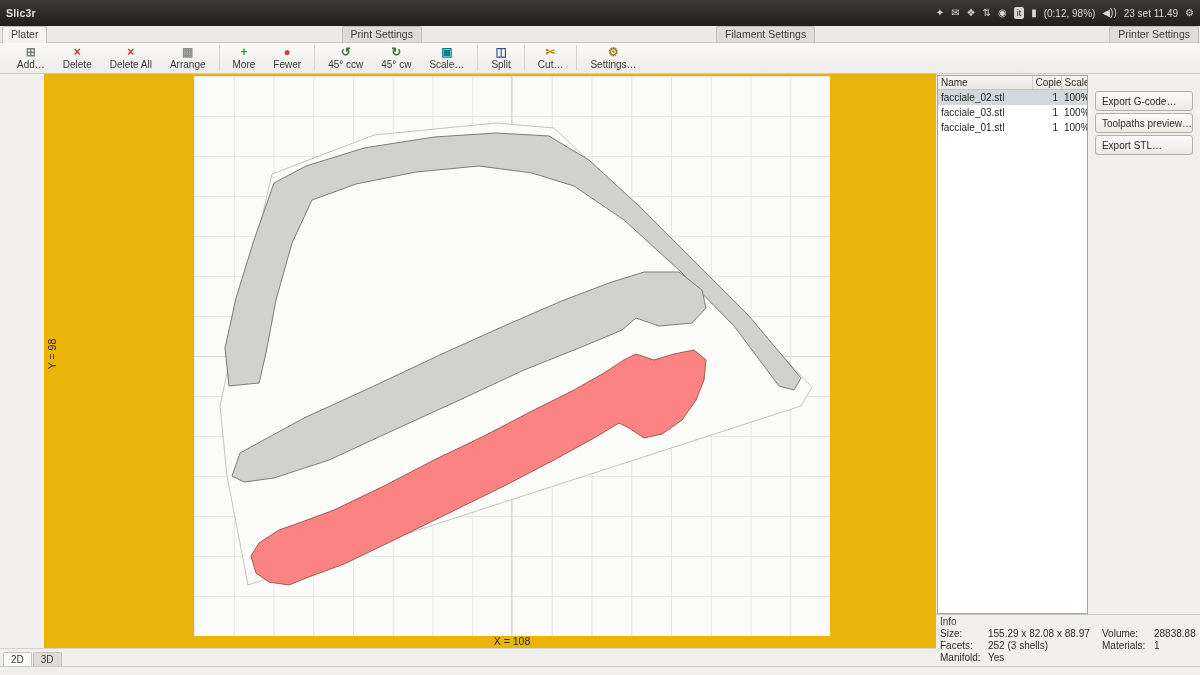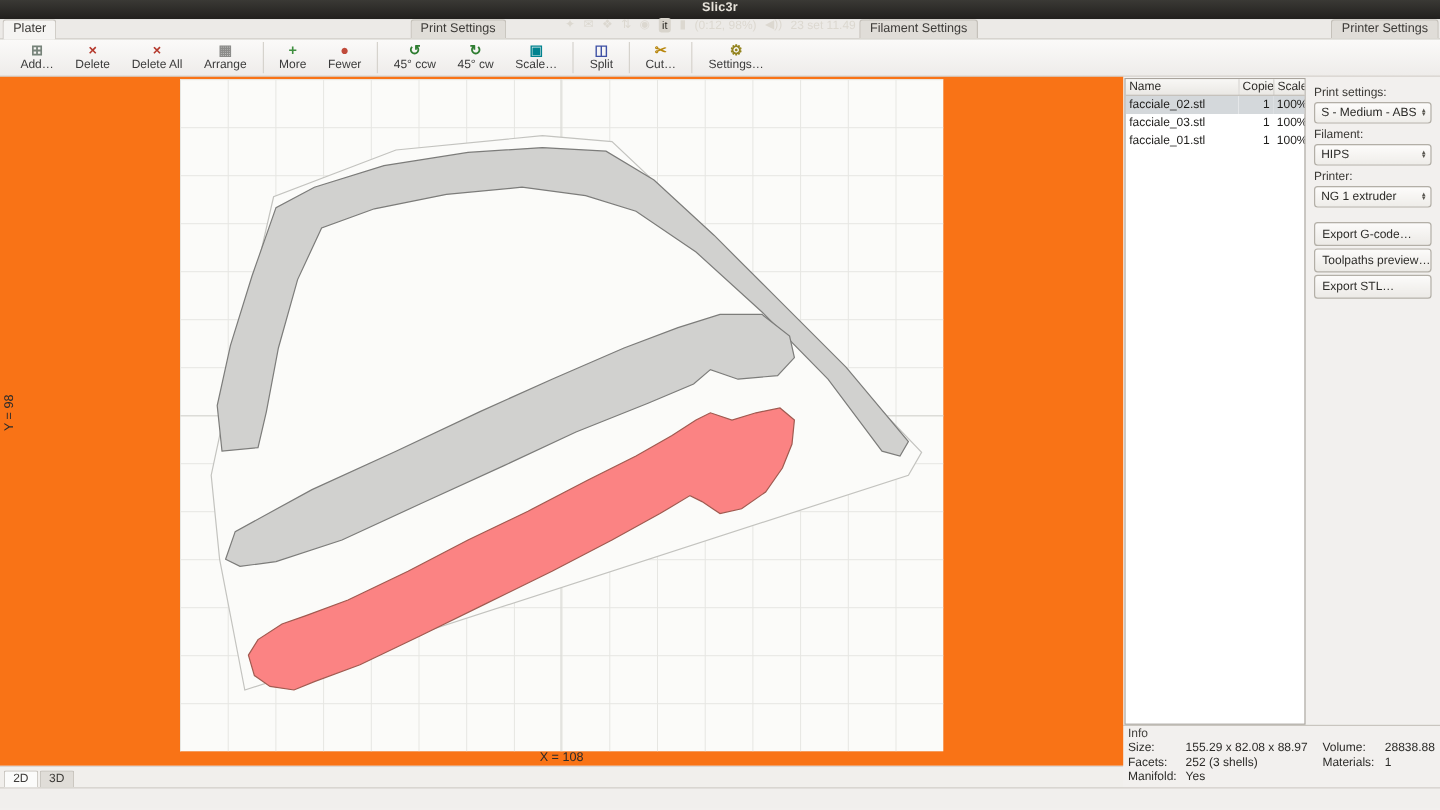--- a/index.html
+++ b/index.html
@@ -1,21 +1,21 @@
 <!DOCTYPE html>
 <html><head>
 <meta charset="utf-8">
 <style>
   * { box-sizing: border-box; margin: 0; padding: 0; }
   body { font-family: "Liberation Sans", sans-serif; background:#000; }
   .screen { width:1200px; height:675px; background:#f2f0ee; overflow:hidden; position:relative; user-select:none; }
 
   
-  .menubar { height:16px; background:linear-gradient(#3a3935,#211f1d); color:#e6e2da;
-             display:flex; align-items:center; justify-content:space-between; padding:0 6px; font-size:10.5px;flex-direction:column; }
+  .menubar { height:26px; background:linear-gradient(#3a3935,#211f1d); color:#e6e2da;
+             display:flex; align-items:center; justify-content:space-between; padding:0 6px; font-size:10.5px; }
   .app-title { font-weight:bold; letter-spacing:0.2px; }
   .tray { display:flex; align-items:center; gap:7px; font-size:10px; color:#dcd8d0; }
   .tray .ti { font-size:10px; line-height:18px; }
   .tray .kbd { background:#d8d4cc; color:#26241f; border-radius:2px; padding:0 3px; font-size:9px; line-height:12px; }
 
   
   .tabbar { height:17px; background:#eceae7; border-bottom:1px solid #c9c5bf;
             display:flex; align-items:flex-end; padding-left:2px;justify-content:space-between; }
   .tab { font-size:10.5px; color:#3d3b38; background:#e0ddd8; border:1px solid #c5c1ba; border-bottom:none;
          padding:1px 8px 2px; margin-right:1px; border-radius:3px 3px 0 0; }
@@ -25,21 +25,21 @@
   .toolbar { height:31px; background:linear-gradient(#fbfaf9,#eeecea); border-bottom:1px solid #cfcbc5;
              display:flex; align-items:center; padding:1px 8px; }
   .tbtn { display:flex; flex-direction:column; align-items:center; padding:0 9px; cursor:default; }
   .ticon { font-size:12px; height:14px; line-height:14px; }
   .tlabel { font-size:10px; color:#3a3a3a; line-height:12px; white-space:nowrap; }
   .tsep { width:1px; height:26px; background:#d6d3cd; margin:0 4px; }
 
   
   .main { display:flex; height:592px; }
   .canvas-col { width:936px; display:flex; flex-direction:column; }
-  .canvas { position:relative; height:574px; background:#f97316; overflow:hidden; }
+  .canvas { position:relative; height:574px; background:#eab308; overflow:hidden;margin-left:44px; }
   .bed { position:absolute; left:150px; top:2px; width:636px; height:560px; background-color:#fbfbf9;
          background-image: linear-gradient(to right, #e6e6e2 1px, transparent 1px),
                            linear-gradient(to bottom, #e6e6e2 1px, transparent 1px);
          background-size:39.75px 40px; }
   .axis-v { position:absolute; left:317px; top:0; width:1px; height:100%; background:#d9d9d4; }
   .axis-h { position:absolute; top:280px; left:0; width:100%; height:1px; background:#d9d9d4; }
   .shapes { position:absolute; left:0; top:0; }
   .xlabel { position:absolute; left:408px; top:561px; width:120px; text-align:center; font-size:10.5px; color:#2b2b2b; }
   .ylabel { position:absolute; left:-22px; top:274px; width:60px; text-align:center; transform:rotate(-90deg);
             font-size:10.5px; color:#2b2b2b; }
@@ -214,37 +214,20 @@
                 </tr>
                 <tr>
                   <td>facciale_01.stl</td>
                   <td class="num">1</td>
                   <td class="num">100%</td>
                 </tr>
               </tbody>
           </table>
         </div>
         <div class="settings-col">
-          <div id="selectors">
-              <div class="sel-label">Print settings:</div>
-              <div class="combo">
-                <span class="combo-val">S - Medium - ABS</span>
-                <span class="combo-arrows">▲<br>▼</span>
-              </div>
-              <div class="sel-label">Filament:</div>
-              <div class="combo">
-                <span class="combo-val">HIPS</span>
-                <span class="combo-arrows">▲<br>▼</span>
-              </div>
-              <div class="sel-label">Printer:</div>
-              <div class="combo">
-                <span class="combo-val">NG 1 extruder</span>
-                <span class="combo-arrows">▲<br>▼</span>
-              </div>
-            </div>
           <div class="side-buttons" id="side-buttons">
               <button class="side-btn">Export G-code…</button>
               <button class="side-btn">Toolpaths preview…</button>
               <button class="side-btn">Export STL…</button>
             </div>
         </div>
       </div>
       <div class="info">
         <div class="info-title">Info</div>
         <div class="info-grid">

